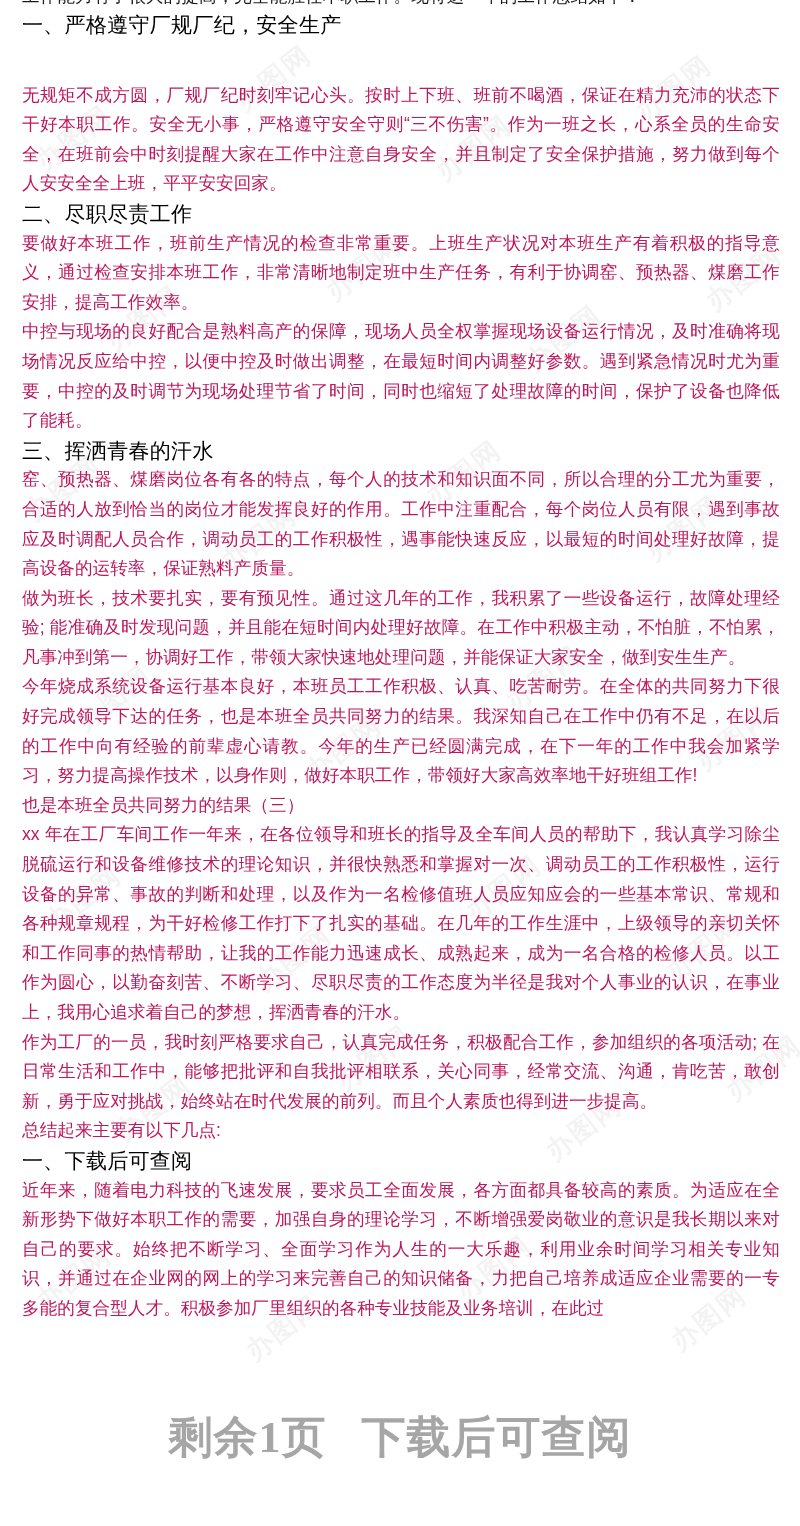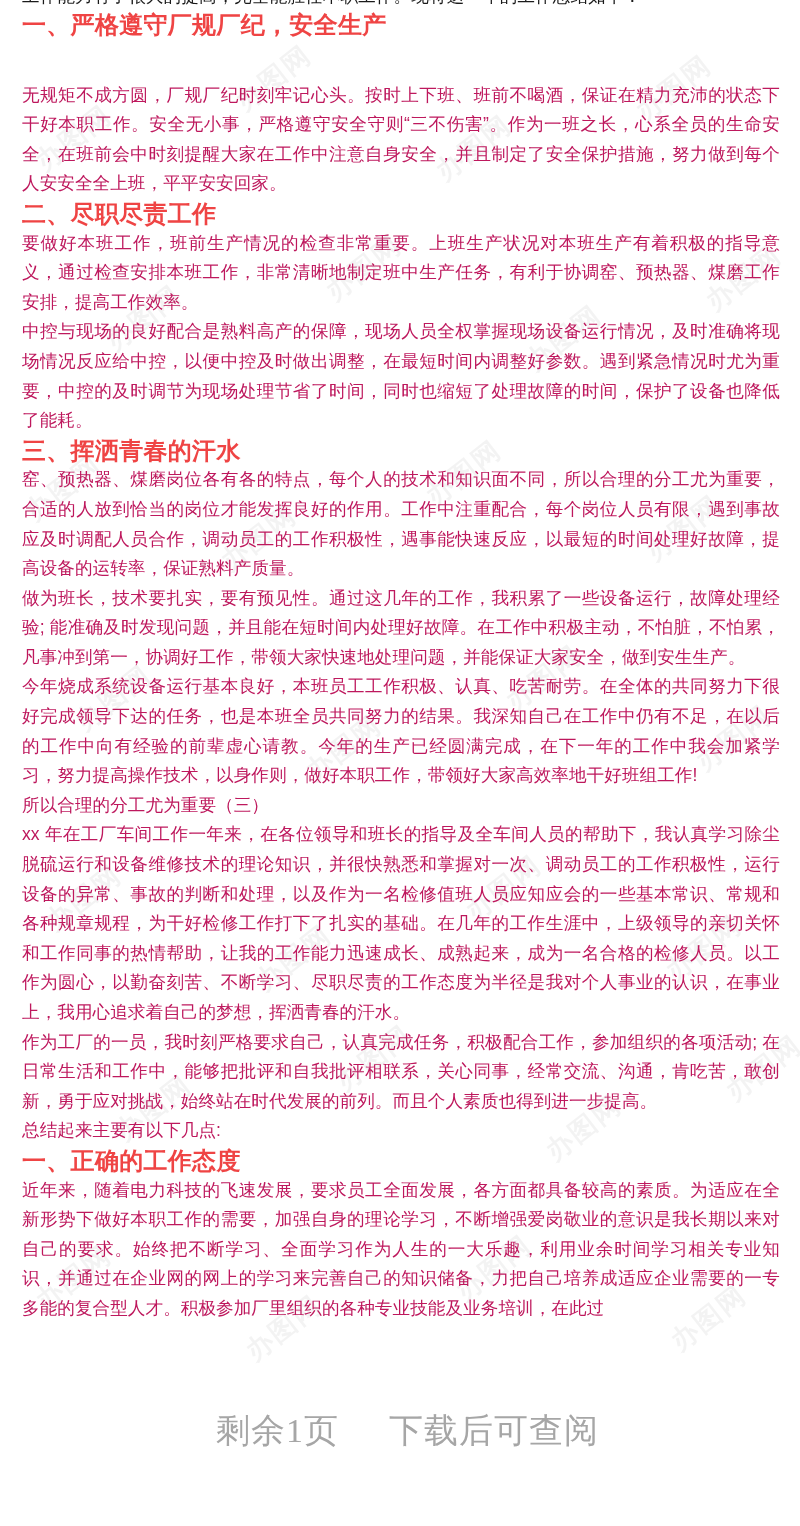--- a/index.html
+++ b/index.html
@@ -75,46 +75,45 @@
   .para {
     font-size: 17.6px;
     line-height: 29.6px;
     text-align: justify;
     text-justify: inter-ideograph;
     margin: 0;
     letter-spacing: 0.05px;
     color: #be185d;
   }
   .heading {
-    font-size: 24px;
+    font-size: 21px;
     line-height: 29.6px;
-    font-weight: 700;
+    font-weight: 400;
     margin: 0;
-    color: #ef4444;
+    color: #000000;
     letter-spacing: 0.3px;
   }
   .gap-lg { height: 41px; }
 
   
   #page-footer {
     position: absolute;
     left: 0;
     right: 0;
     top: 1408px;
     text-align: center;
     z-index: 3;
   }
   #page-footer .footer-text {
     display: inline-block;
-    font-size: 34px;
-    font-weight: 400;
+    font-size: 44px;
+    font-weight: 700;
     color: #a6a6a6;
     letter-spacing: 1px;
     font-family: "Liberation Serif", "DejaVu Serif", serif;
-    margin-left: 15px;
   }
   #page-footer .footer-gap { display: inline-block; width: 26px; }
 </style>
 </head>
 <body>
 
 <div id="doc-page">
 
   <div id="watermark-layer">
     <div class="watermark-mark" style="left:30px;  top:120px;">办图网</div>
@@ -172,29 +171,29 @@
     <p class="para">中控与现场的良好配合是熟料高产的保障，现场人员全权掌握现场设备运行情况，及时准确将现场情况反应给中控，以便中控及时做出调整，在最短时间内调整好参数。遇到紧急情况时尤为重要，中控的及时调节为现场处理节省了时间，同时也缩短了处理故障的时间，保护了设备也降低了能耗。</p>
 
     <h2 class="heading">三、挥洒青春的汗水</h2>
 
     <p class="para">窑、预热器、煤磨岗位各有各的特点，每个人的技术和知识面不同，所以合理的分工尤为重要，合适的人放到恰当的岗位才能发挥良好的作用。工作中注重配合，每个岗位人员有限，遇到事故应及时调配人员合作，调动员工的工作积极性，遇事能快速反应，以最短的时间处理好故障，提高设备的运转率，保证熟料产质量。</p>
 
     <p class="para">做为班长，技术要扎实，要有预见性。通过这几年的工作，我积累了一些设备运行，故障处理经验; 能准确及时发现问题，并且能在短时间内处理好故障。在工作中积极主动，不怕脏，不怕累，凡事冲到第一，协调好工作，带领大家快速地处理问题，并能保证大家安全，做到安生生产。</p>
 
     <p class="para">今年烧成系统设备运行基本良好，本班员工工作积极、认真、吃苦耐劳。在全体的共同努力下很好完成领导下达的任务，也是本班全员共同努力的结果。我深知自己在工作中仍有不足，在以后的工作中向有经验的前辈虚心请教。今年的生产已经圆满完成，在下一年的工作中我会加紧学习，努力提高操作技术，以身作则，做好本职工作，带领好大家高效率地干好班组工作!</p>
 
-    <p class="para">所以合理的分工尤为重要（三）</p>
+    <p class="para">也是本班全员共同努力的结果（三）</p>
 
     <p class="para">xx 年在工厂车间工作一年来，在各位领导和班长的指导及全车间人员的帮助下，我认真学习除尘脱硫运行和设备维修技术的理论知识，并很快熟悉和掌握对一次、调动员工的工作积极性，运行设备的异常、事故的判断和处理，以及作为一名检修值班人员应知应会的一些基本常识、常规和各种规章规程，为干好检修工作打下了扎实的基础。在几年的工作生涯中，上级领导的亲切关怀和工作同事的热情帮助，让我的工作能力迅速成长、成熟起来，成为一名合格的检修人员。以工作为圆心，以勤奋刻苦、不断学习、尽职尽责的工作态度为半径是我对个人事业的认识，在事业上，我用心追求着自己的梦想，挥洒青春的汗水。</p>
 
     <p class="para">作为工厂的一员，我时刻严格要求自己，认真完成任务，积极配合工作，参加组织的各项活动; 在日常生活和工作中，能够把批评和自我批评相联系，关心同事，经常交流、沟通，肯吃苦，敢创新，勇于应对挑战，始终站在时代发展的前列。而且个人素质也得到进一步提高。</p>
 
     <p class="para">总结起来主要有以下几点:</p>
 
-    <h2 class="heading">一、正确的工作态度</h2>
+    <h2 class="heading">一、下载后可查阅</h2>
 
     <p class="para">近年来，随着电力科技的飞速发展，要求员工全面发展，各方面都具备较高的素质。为适应在全新形势下做好本职工作的需要，加强自身的理论学习，不断增强爱岗敬业的意识是我长期以来对自己的要求。始终把不断学习、全面学习作为人生的一大乐趣，利用业余时间学习相关专业知识，并通过在企业网的网上的学习来完善自己的知识储备，力把自己培养成适应企业需要的一专多能的复合型人才。积极参加厂里组织的各种专业技能及业务培训，在此过</p>
   </div>
 
   <div id="page-footer">
     <span class="footer-text">剩余1页</span>
     <span class="footer-gap"></span>
     <span class="footer-text">下载后可查阅</span>
   </div>
 

